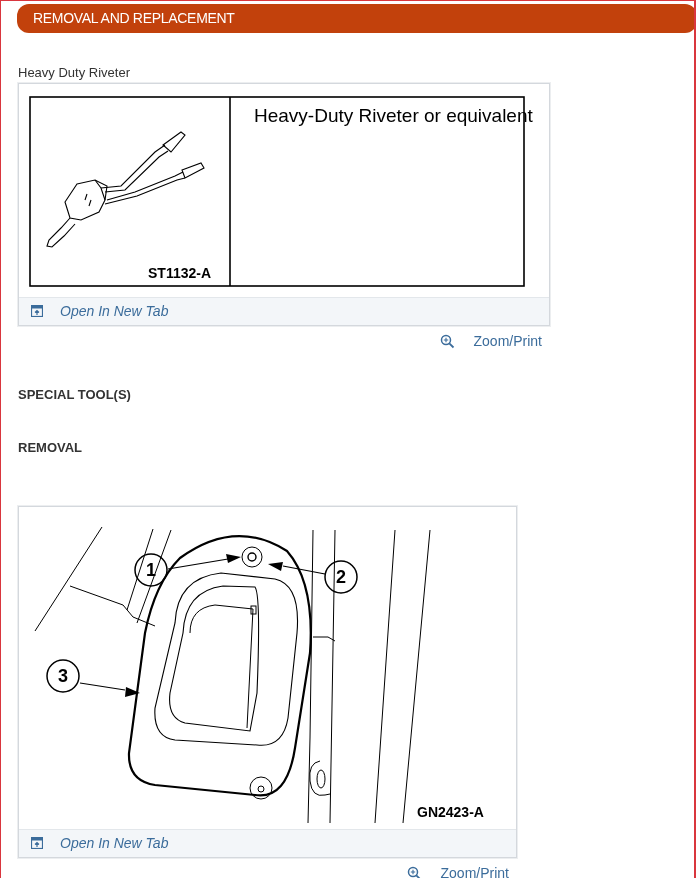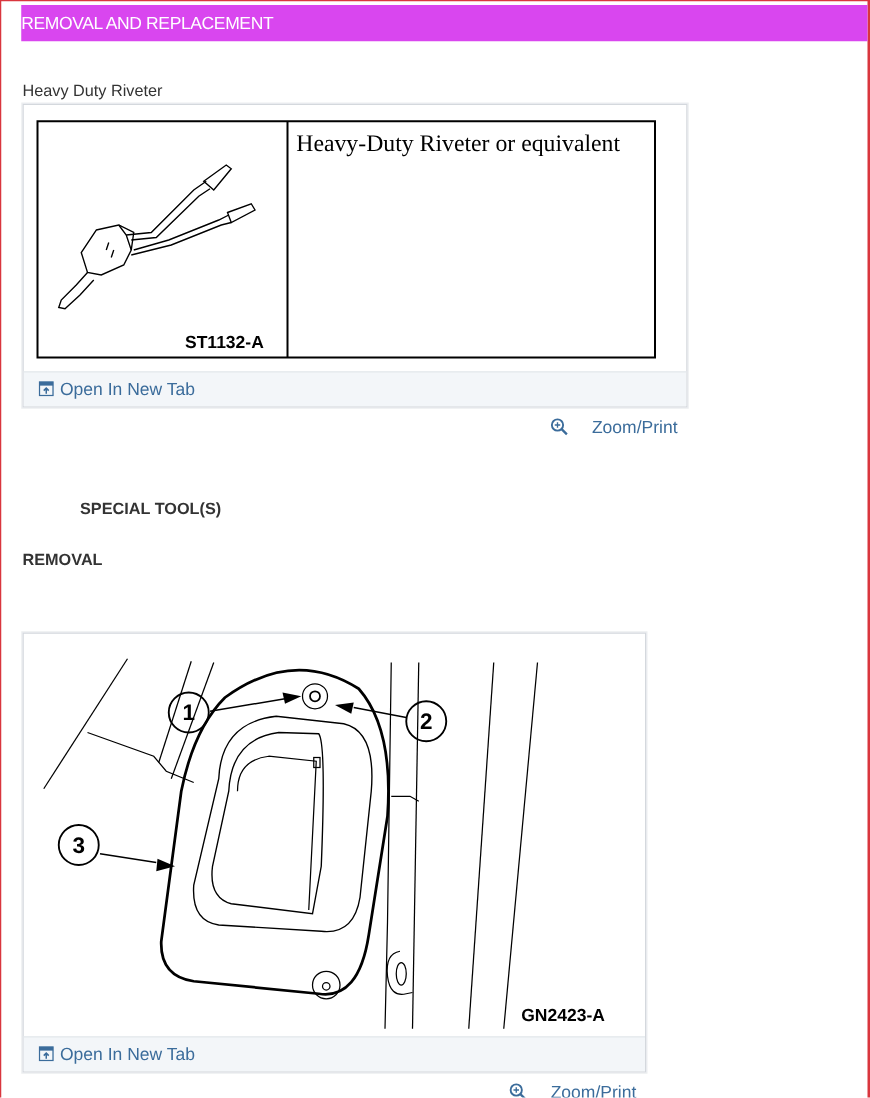--- a/index.html
+++ b/index.html
@@ -3,38 +3,38 @@
 <meta charset="utf-8">
 <style>
   html, body { margin:0; padding:0; }
   body {
     width:696px; height:878px; overflow:hidden; background:#ffffff;
     position:relative; font-family:"Liberation Sans", sans-serif;
     box-sizing:border-box; border-left:1px solid #d9363e; border-right:2px solid #d9363e; border-top:1px solid #d9363e;
   }
   .header {
     position:absolute; left:16px; top:3px; width:680px; height:29px;
-    background:#d946ef; color:#ffffff; font-size:14px;
-    line-height:29px; padding-left:0; box-sizing:border-box; letter-spacing:-0.3px;
+    background:#c2410c; color:#ffffff; font-size:14px;
+    line-height:29px; padding-left:16px; box-sizing:border-box; letter-spacing:-0.3px;border-radius:12px;
   }
   .caption { position:absolute; left:17px; top:64px; font-size:13px; color:#333; }
   .figure {
     position:absolute; background:#fff; border:1px solid #d4d8dd;
     box-shadow:0 0 0 1px #eceef0;
   }
   .figure .img { position:absolute; left:6px; top:6px; }
   .figure .bar {
     position:absolute; left:0; right:0; bottom:0; height:27px;
     background:#f3f6f9; border-top:1px solid #e3e7eb;
     font-size:14px; color:#3b6c9b;
   }
-  .bar .open { position:absolute; left:12px; top:5px; display:flex; align-items:center; gap:5px; cursor:pointer; }
+  .bar .open { position:absolute; left:12px; top:5px; display:flex; align-items:center; gap:17px; cursor:pointer;font-style:italic; }
   .bar .zoomp { position:absolute; right:7px; top:3px; display:flex; align-items:center; gap:19px; cursor:pointer;margin-top:32px; }
   .heading { position:absolute; left:17px; font-size:13px; font-weight:bold; color:#333; }
-  .tooltext { font-family:Liberation Serif, serif; font-size:19px; color:#000; line-height:22px; }
+  .tooltext { font-family:Liberation Sans, sans-serif; font-size:19px; color:#000; line-height:22px;margin-left:17px; }
   .fig1 { left:17px; top:82px; width:530px; height:241px; }
   .fig2 { left:17px; top:505px; width:497px; height:350px; }
 </style>
 </head>
 <body>
 
 <div class="header">
   <span>REMOVAL AND REPLACEMENT</span>
 </div>
 
@@ -75,21 +75,21 @@
       <svg width="15" height="15" viewBox="0 0 15 15">
         <circle cx="6" cy="6" r="4.5" fill="none" stroke="#3b6c9b" stroke-width="1.5"></circle>
         <path d="M9.3 9.3 L13.5 13.5" stroke="#3b6c9b" stroke-width="1.8"></path>
         <path d="M6 3.8 V8.2 M3.8 6 H8.2" stroke="#3b6c9b" stroke-width="1.1"></path>
       </svg>
       <span>Zoom/Print</span>
     </div>
   </div>
 </div>
 
-<div class="heading" style="top:398px;margin-left:46px;">SPECIAL TOOL(S)</div>
+<div class="heading" style="top:386px;">SPECIAL TOOL(S)</div>
 <div class="heading" style="top:427px;margin-top:12px;">REMOVAL</div>
 
 <div class="figure fig2">
   <svg class="img" width="485" height="312" viewBox="0 0 485 312">
     <g fill="none" stroke="#000" stroke-width="1">
 
       <path d="M77 14 L10 118"></path>
       <path d="M45 73 L98 92 L108 104 L130 113"></path>
       <path d="M128 16 L102 97"></path>
       <path d="M146 17 L112 110"></path>

